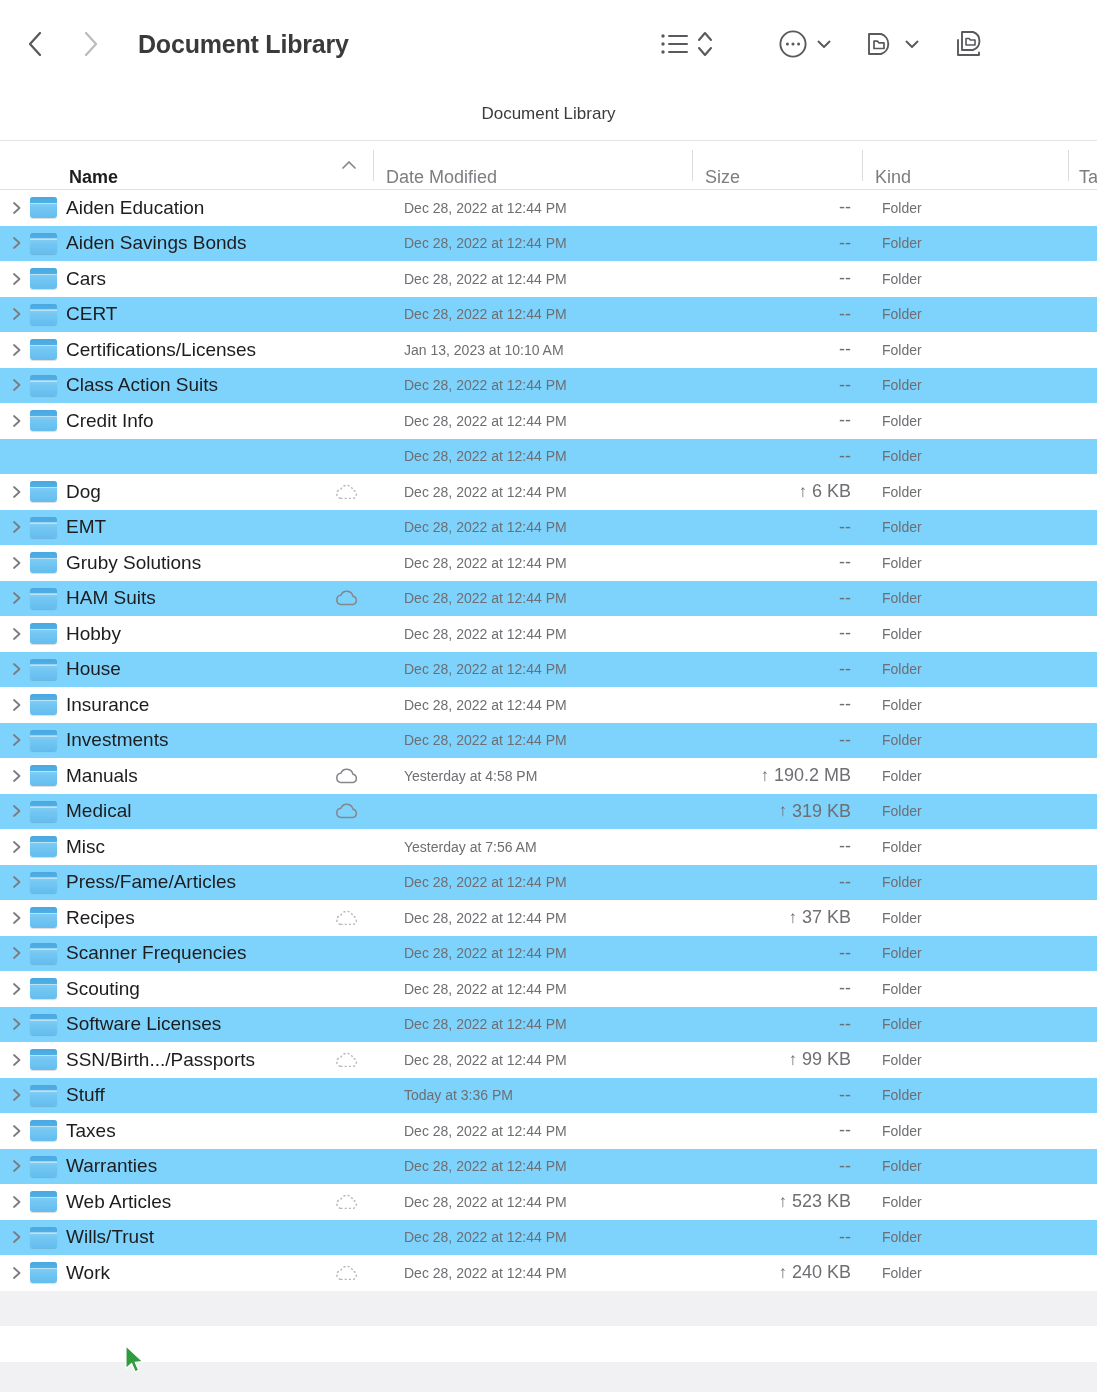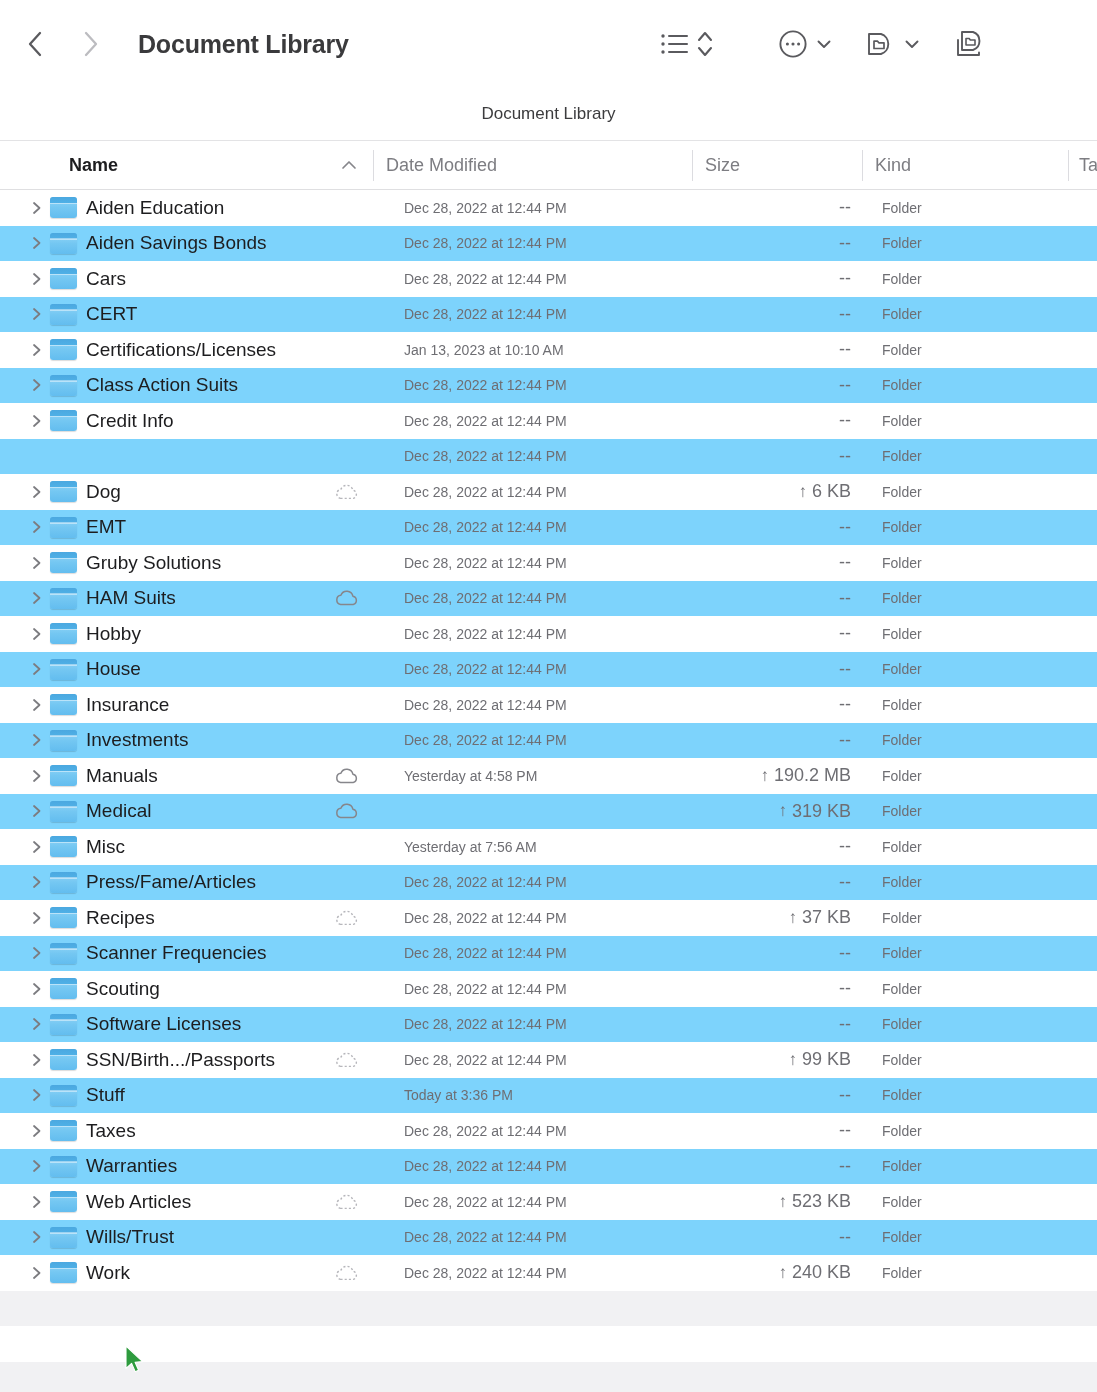--- a/index.html
+++ b/index.html
@@ -90,21 +90,21 @@
   .col-header {
     position: relative;
     height: 50px;
     flex: 0 0 50px;
     background: #ffffff;
     border-top: 1px solid #e3e3e5;
     border-bottom: 1px solid #dfdfe1;
   }
   .col-head {
     position: absolute;
-    top: 0;
+    top: 12px;
     height: 48px;
     display: flex;
     align-items: center;
     font-size: 18px;
     color: #7d7d82;
     white-space: nowrap;
     cursor: default;
   }
   .col-head.sorted { color: #1d1d1f; font-weight: bold; }
   .col-divider {
@@ -137,21 +137,21 @@
   }
   .row.alt { background: #7dd3fc; }
 
   .cell-name {
     position: absolute;
     left: 0;
     width: 373px;
     height: 100%;
     display: flex;
     align-items: center;
-    padding-left: 28px;
+    padding-left: 8px;
     overflow: hidden;
   }
   .disclosure {
     width: 18px; height: 18px;
     flex: 0 0 18px;
     display: flex; align-items: center; justify-content: center;
     margin-right: 4px;
   }
   .folder-icon {
     position: relative;

